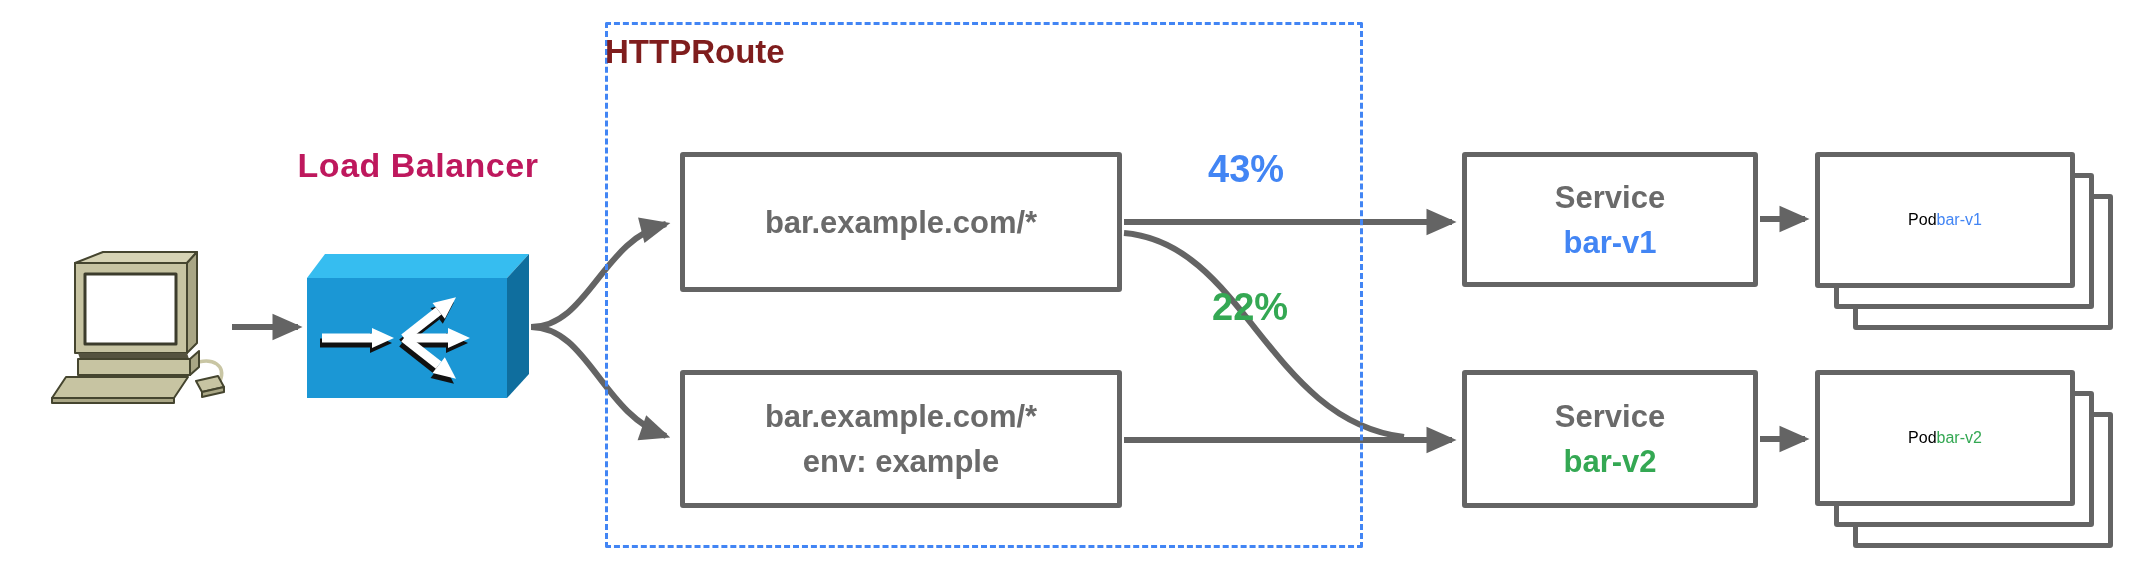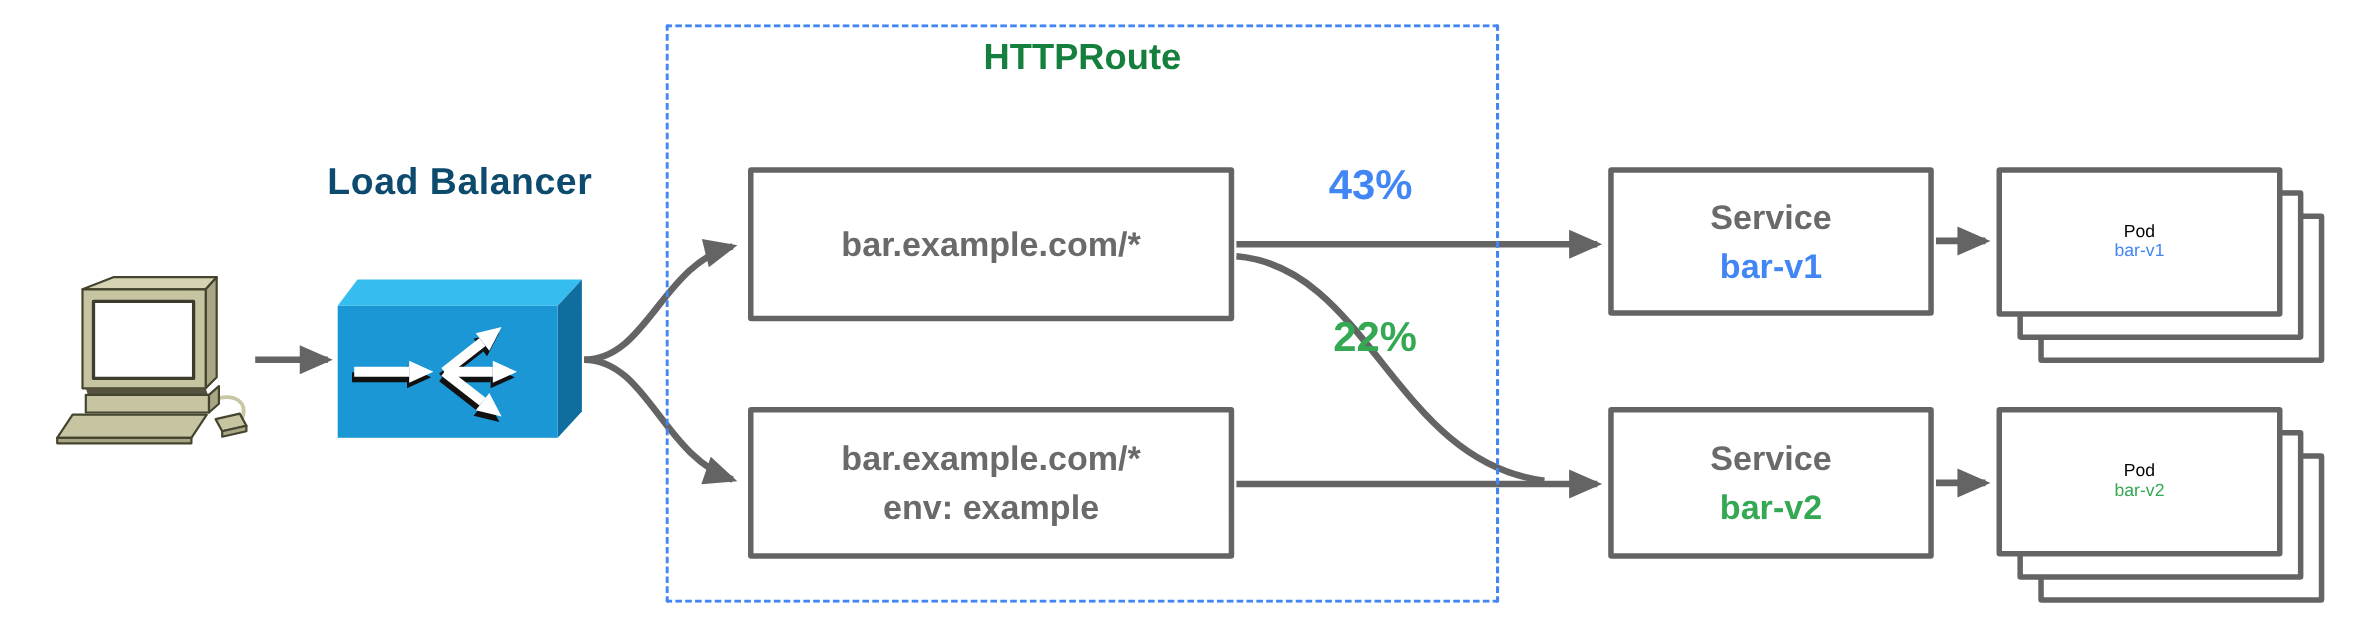--- a/index.html
+++ b/index.html
@@ -4,29 +4,29 @@
 <style>
   html,body { margin:0; padding:0; background:#ffffff; }
   .canvas {
     position:relative; width:2149px; height:573px; background:#ffffff;
     font-family:"Liberation Sans", sans-serif; overflow:hidden;
   }
   .overlay { position:absolute; left:0; top:0; width:2149px; height:573px; }
   .icon-wrap { position:absolute; }
   .lb-label {
     position:absolute; left:268px; top:146px; width:300px; text-align:center;
-    font-size:34px; font-weight:bold; color:#0c4a6e; letter-spacing:0.5px;
+    font-size:34px; font-weight:bold; color:#be185d; letter-spacing:0.5px;
   }
   .dashed-group {
     position:absolute; left:605px; top:22px; width:758px; height:526px;
     border:3px dashed #4285f4; border-radius:2px; box-sizing:border-box;
   }
   .httproute-title {
-    position:absolute; left:605px; top:28px; width:758px; text-align:center;
-    color:#15803d; font-weight:bold; font-size:33px; line-height:47px;
+    position:absolute; left:605px; top:28px; width:758px; text-align:left;
+    color:#7f1d1d; font-weight:bold; font-size:33px; line-height:47px;
   }
   .box {
     position:absolute; background:#ffffff; border:5px solid #646464; border-radius:3px;
     box-sizing:border-box; display:flex; flex-direction:column;
     align-items:center; justify-content:center;
   }
   .box .line { font-size:31px; font-weight:bold; color:#6a6a6a; line-height:45px; white-space:nowrap; }
   .rule1 { left:680px; top:152px; width:442px; height:140px; }
   .rule2 { left:680px; top:370px; width:442px; height:138px; }
   .svc1  { left:1462px; top:152px; width:296px; height:135px; }
@@ -38,21 +38,21 @@
   .w10 { left:1212px; top:286px; color:#34a853; }
   .stack { position:absolute; width:300px; height:180px; }
   .stack1 { left:1815px; top:152px; }
   .stack2 { left:1815px; top:370px; }
   .card {
     position:absolute; width:260px; height:136px; background:#ffffff;
     border:5px solid #646464; border-radius:3px; box-sizing:border-box;
   }
   .card.c3 { left:38px; top:42px; }
   .card.c2 { left:19px; top:21px; }
-  .card.c1 { left:0; top:0; display:flex; flex-direction:column; align-items:center; justify-content:center; }
+  .card.c1 { left:0; top:0; display:flex; flex-direction:row; align-items:center; justify-content:center; }
 </style>
 </head>
 <body>
 
 <div class="canvas">
 
   <svg class="overlay" viewBox="0 0 2149 573" xmlns="http://www.w3.org/2000/svg">
     <defs>
       <marker id="ah" viewBox="0 0 10 10" refX="8.5" refY="5" markerWidth="6" markerHeight="5" orient="auto-start-reverse">
         <path d="M0 0.6 L10 5 L0 9.4 z" fill="#646464"></path>

